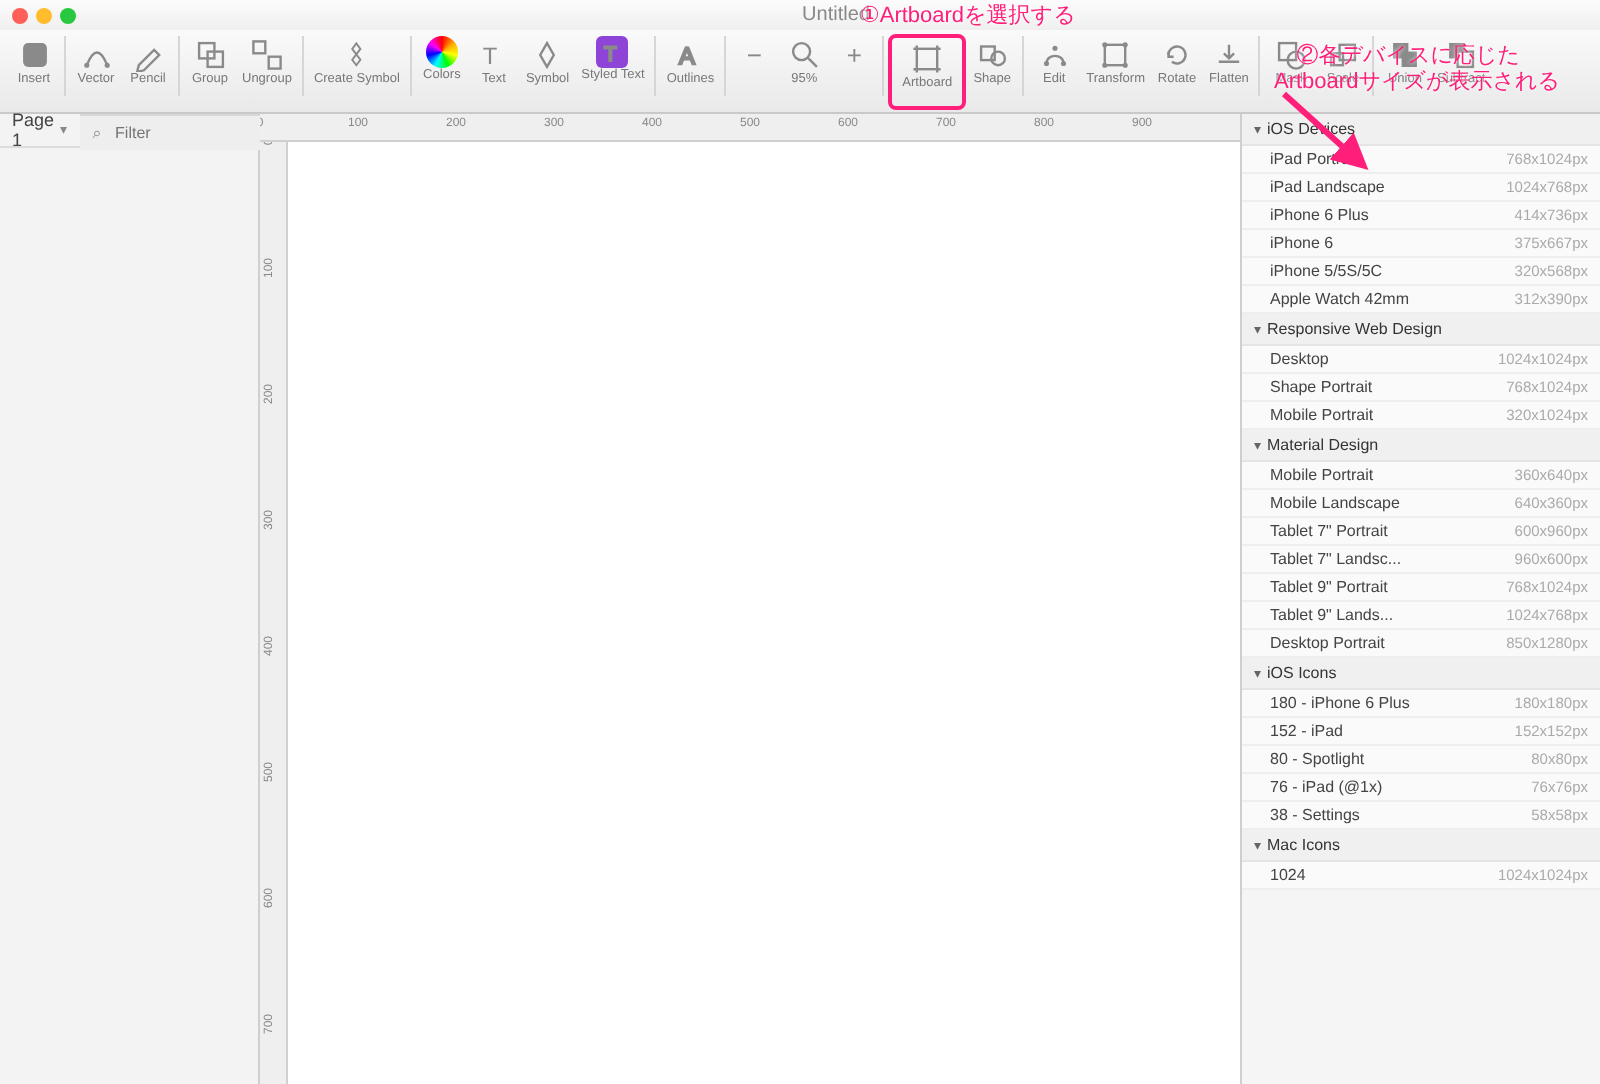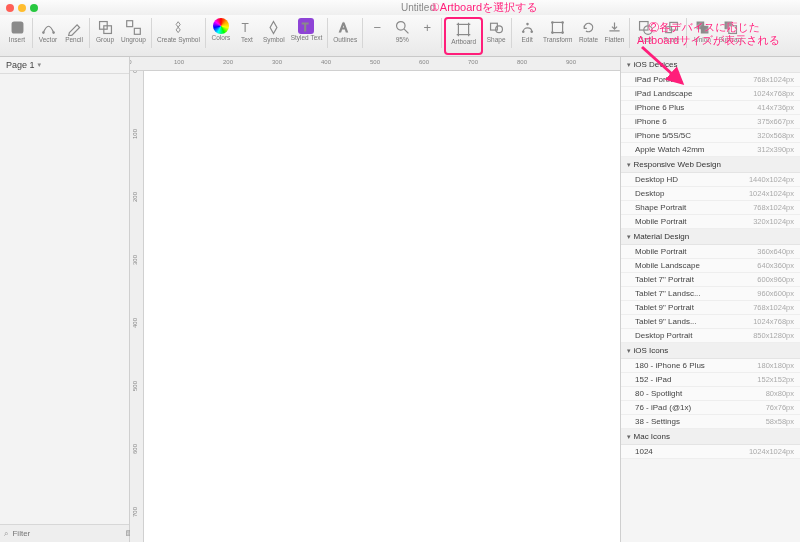--- a/index.html
+++ b/index.html
@@ -15,21 +15,21 @@
 
 .toolbar{display:flex;align-items:flex-start;padding:2px 4px 1px;background:linear-gradient(#fafafa,#e9e9e9);border-bottom:1px solid #c9c9c9}
 .tbtn{display:flex;flex-direction:column;align-items:center;justify-content:flex-start;min-width:26px;height:34px;padding:1px 3px;font-size:7px;color:#6a6a6a;cursor:pointer}
 .tbtn .ic{width:18px;height:18px;display:flex;align-items:center;justify-content:center;border-radius:4px;margin-bottom:1px}
 .lbl{white-space:nowrap;font-size:6.5px;color:#777;line-height:1}
 .sep{width:1px;height:30px;background:#d6d6d6;margin:1px 2px}
 .hl{border:2px solid #ff1e7a;border-radius:4px;padding:0 2px}
 
 
 .body{flex:1;display:flex;min-height:0}
-.left{width:130px;background:#f3f3f3;border-right:1px solid #cfcfcf;display:flex;flex-direction:column}
+.left{width:130px;background:#f3f3f3;border-right:1px solid #cfcfcf;display:flex;flex-direction:row}
 .pagebar{height:17px;display:flex;align-items:center;padding:0 6px;font-size:9px;color:#444;border-bottom:1px solid #dcdcdc}
 .pagebar .ar{margin-left:3px;font-size:7px;color:#888}
 .left .sp{flex:1}
 .filterbar{height:18px;display:flex;align-items:center;gap:4px;padding:0 4px;border-top:1px solid #d7d7d7;background:#eee}
 .filterbar input{flex:1;font-size:8px;border:none;background:transparent;outline:none;color:#666}
 .filterbar .mini{width:10px;height:10px;font-size:8px;color:#888;display:flex;align-items:center;justify-content:center}
 
 .canvaswrap{flex:1;display:flex;flex-direction:column;min-width:0}
 .hruler{height:14px;background:#efefef;border-bottom:1px solid #d0d0d0;position:relative;font-size:6px;color:#888;overflow:hidden}
 .hruler span{position:absolute;top:2px;transform:translateX(-50%)}
@@ -353,24 +353,20 @@
         <div class="row">
           <span>iPhone 5/5S/5C</span>
           <span class="sz">320x568px</span>
         </div>
         <div class="row">
           <span>Apple Watch 42mm</span>
           <span class="sz">312x390px</span>
         </div>
         <div class="sect">Responsive Web Design</div>
         <div class="row">
-          <span>Desktop HD</span>
-          <span class="sz">1440x1024px</span>
-        </div>
-        <div class="row">
           <span>Desktop</span>
           <span class="sz">1024x1024px</span>
         </div>
         <div class="row">
           <span>Shape Portrait</span>
           <span class="sz">768x1024px</span>
         </div>
         <div class="row">
           <span>Mobile Portrait</span>
           <span class="sz">320x1024px</span>

